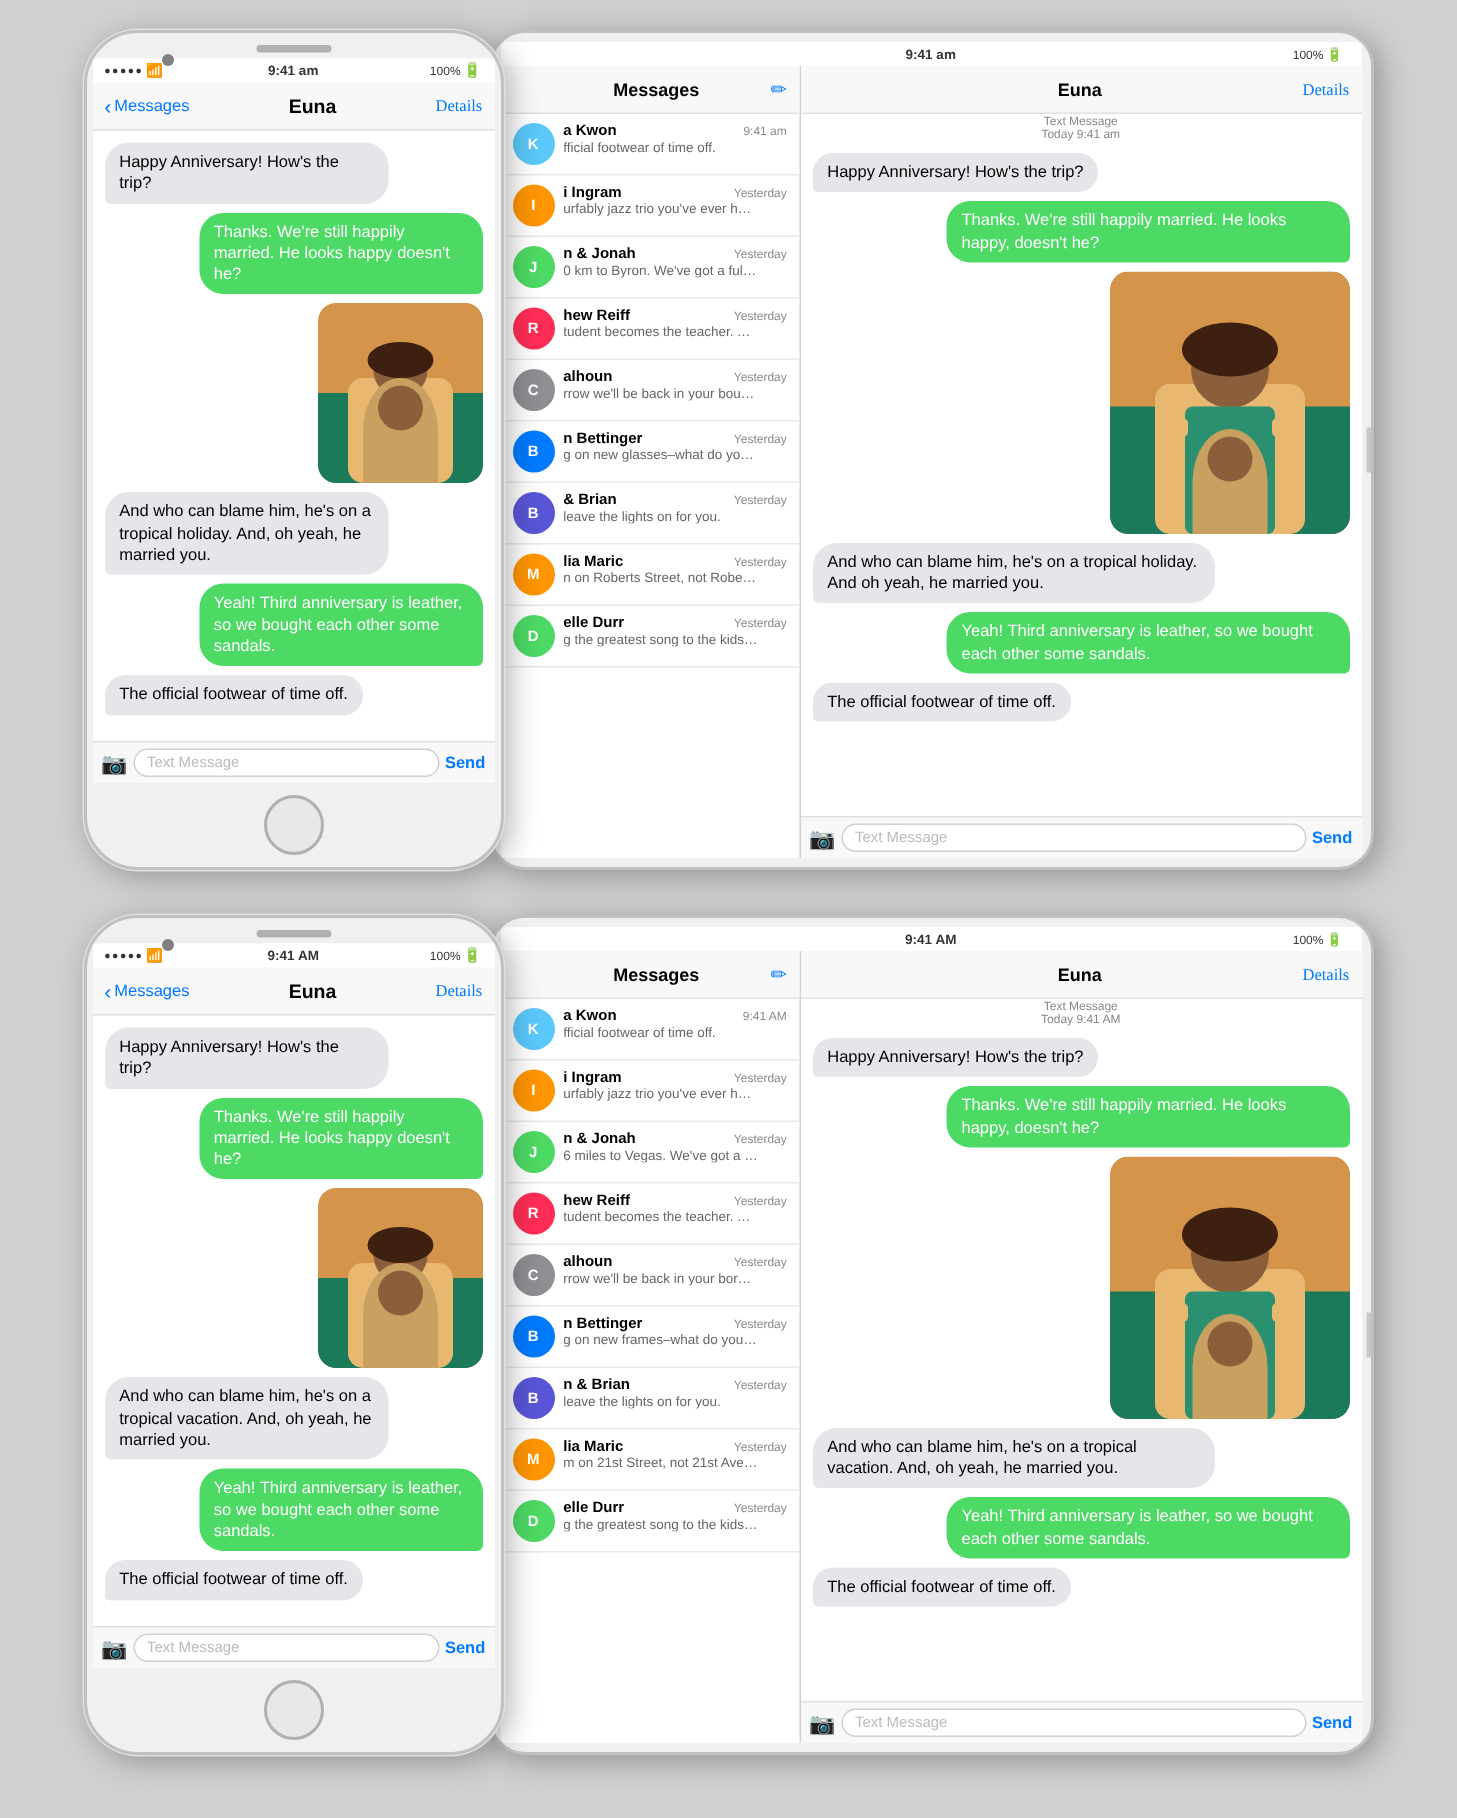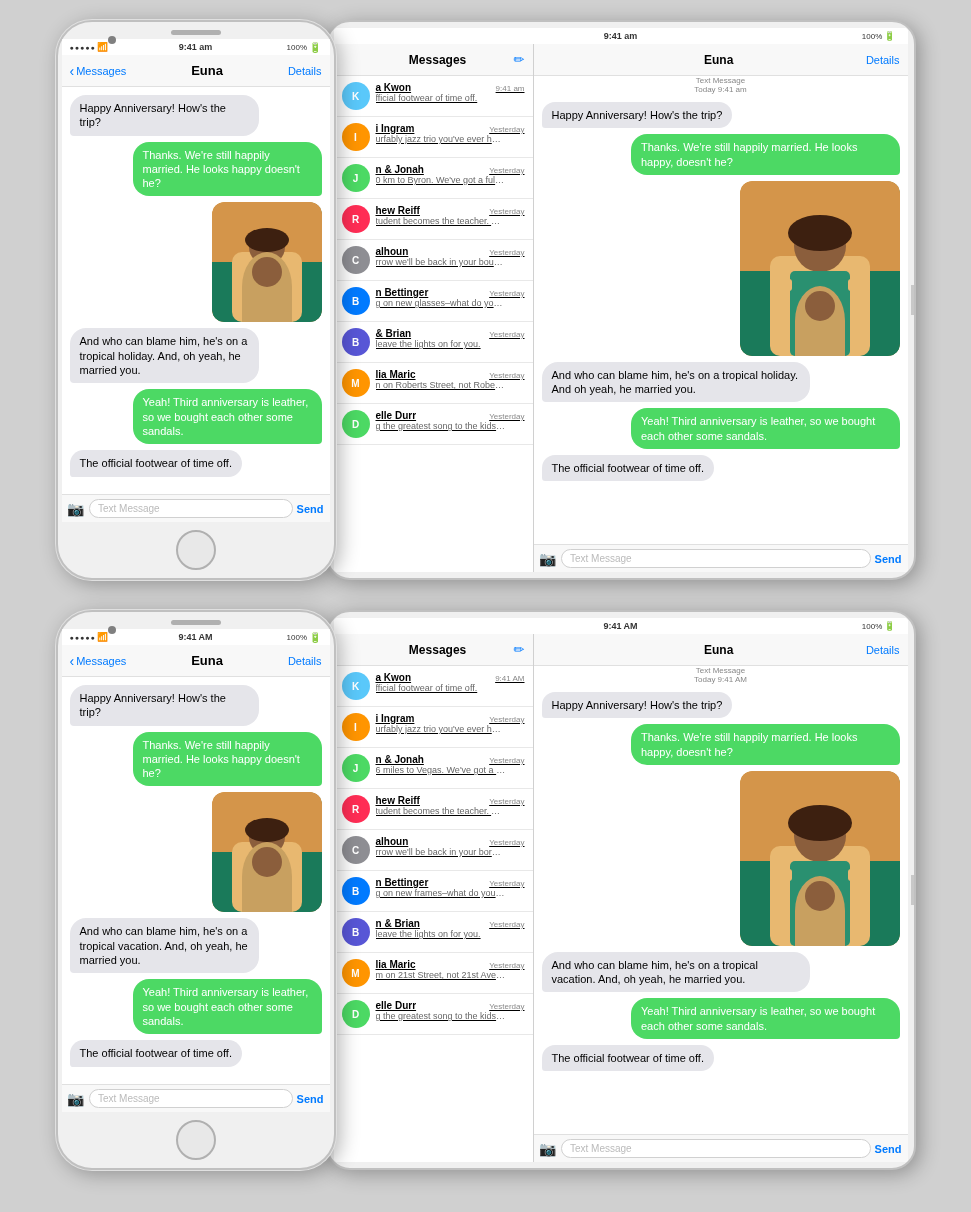--- a/index.html
+++ b/index.html
@@ -137,20 +137,21 @@
     }
     .nav-title {
       font-size: 13px;
       font-weight: 600;
       text-align: center;
       flex: 1;
     }
     .nav-link {
       font-size: 11px;
       color: #007aff;
+      font-family: Liberation Serif, serif;
     }
     .nav-back {
       display: flex;
       align-items: center;
       color: #007aff;
       font-size: 11px;
     }
     .nav-back-chevron {
       font-size: 14px;
       margin-right: 2px;
@@ -175,21 +176,21 @@
       border-radius: 50%;
       background: #b0b0b0;
       flex-shrink: 0;
       display: flex;
       align-items: center;
       justify-content: center;
       font-size: 10px;
       color: white;
       font-weight: 600;
     }
-    .msg-list-content { flex: 1; min-width: 0; text-decoration: underline; }
+    .msg-list-content { flex: 1; min-width: 0; }
     .msg-list-header { display: flex; justify-content: space-between; align-items: baseline; }
     .msg-list-name { font-weight: 600; font-size: 10px; }
     .msg-list-time { font-size: 8px; color: #888; }
     .msg-list-preview { font-size: 9px; color: #666; overflow: hidden; text-overflow: ellipsis; white-space: nowrap; max-width: 130px; }
     .chat-messages {
       flex: 1;
       padding: 8px;
       overflow: hidden;
       display: flex;
       flex-direction: column;

